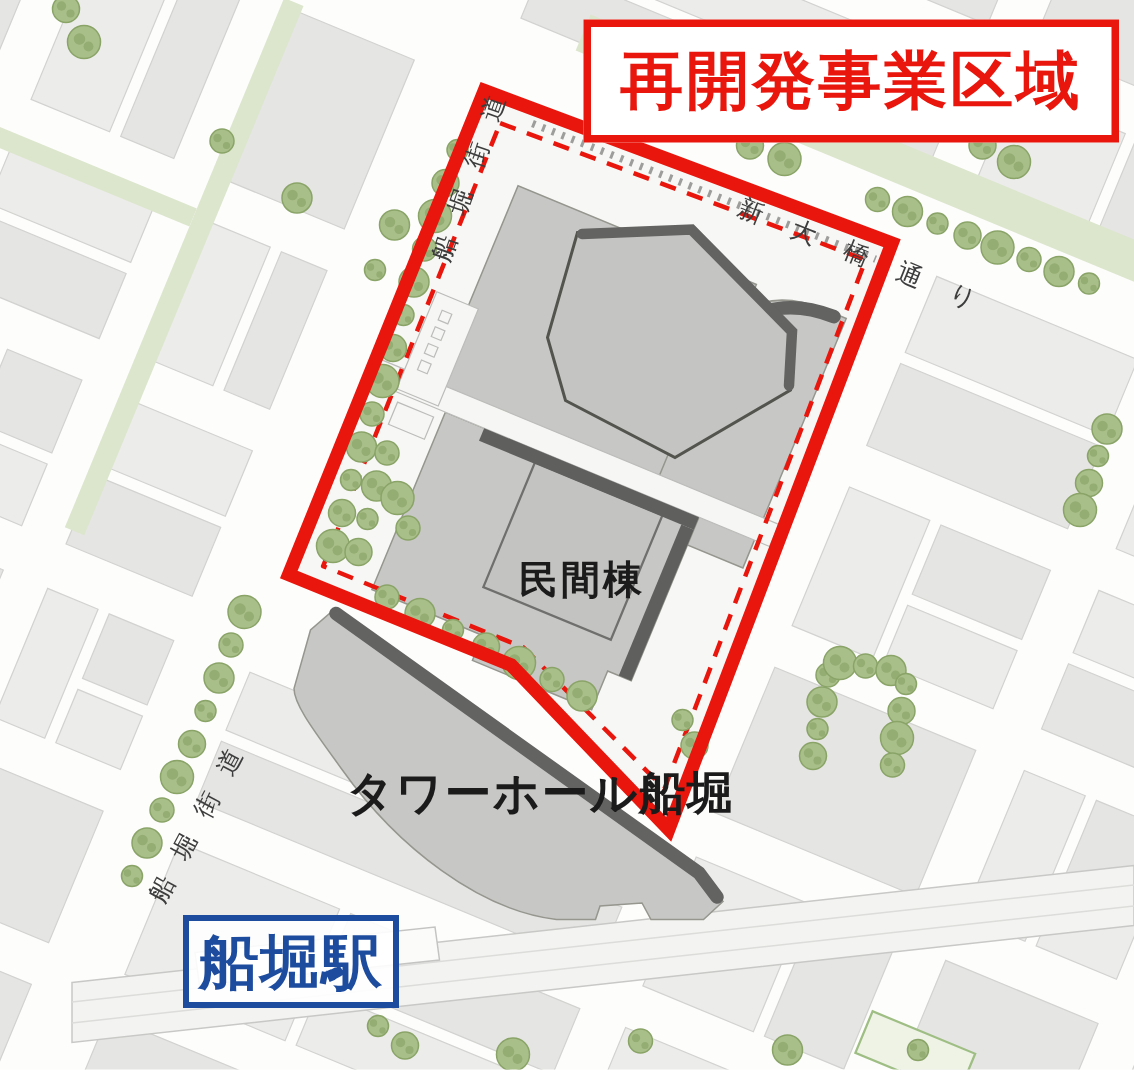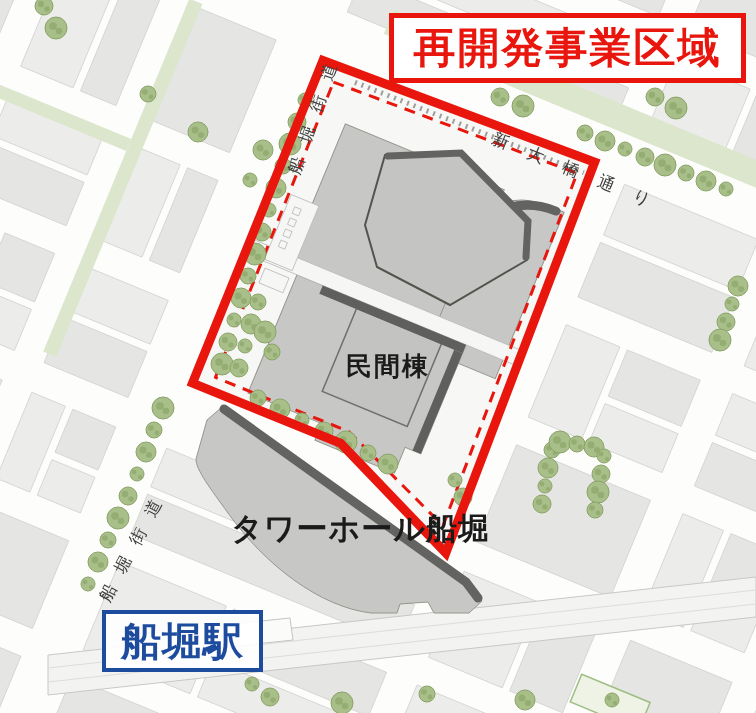--- a/index.html
+++ b/index.html
@@ -29,30 +29,30 @@
   .dark{fill:var(--dark);}
   .shadow-line{fill:none;stroke:#636361;stroke-width:9;stroke-linecap:round;}
   .walk{fill:#f6f6f4;stroke:#bcbcba;stroke-width:0.8;}
   .hatch{stroke:#9d9d9b;stroke-width:5;stroke-dasharray:2 5;fill:none;}
   .dash{fill:none;stroke:var(--red);stroke-width:3;stroke-dasharray:11 8;stroke-linejoin:round;}
   .solid{fill:none;stroke:var(--red);stroke-width:9;stroke-linejoin:miter;}
   .park{fill:#eef3e6;stroke:#9fbe84;stroke-width:1.5;}
   .map-label{position:absolute;white-space:nowrap;color:#1b1b1b;font-weight:600;}
   .road-label{position:absolute;white-space:nowrap;color:#3d3d3d;font-weight:500;
               font-size:17px;transform-origin:0 0;}
-  #title-box{position:absolute;left:389px;top:13px;width:357px;height:70px;
+  #title-box{position:absolute;left:389px;top:13px;width:357px;height:82px;
              background:#fff;border:5px solid var(--red);box-sizing:border-box;
              display:flex;align-items:center;justify-content:center;
              font-size:42px;font-weight:800;letter-spacing:2px;color:var(--red);}
-  #station-box{position:absolute;left:102px;top:610px;width:161px;height:62px;
+  #station-box{position:absolute;left:122px;top:610px;width:144px;height:62px;
              background:rgba(255,255,255,.9);border:4px solid var(--blue);box-sizing:border-box;
              display:flex;align-items:center;justify-content:center;
              font-size:40px;font-weight:800;letter-spacing:1px;color:var(--blue);}
   #lbl-gov{left:386px;top:197px;font-size:26px;letter-spacing:2px;}
-  #lbl-min{left:346px;top:349px;font-size:26px;letter-spacing:2px;font-family:Liberation Serif, serif;}
+  #lbl-min{left:346px;top:369px;font-size:26px;letter-spacing:2px;font-family:Liberation Serif, serif;}
   #lbl-tower{left:231px;top:508px;font-size:31px;letter-spacing:1px;}
   #lbl-shinohashi{left:497px;top:127px;transform:rotate(22deg);letter-spacing:21px;}
   #lbl-funabori-upper{left:283px;top:170px;transform:rotate(-71deg);letter-spacing:16px;}
   #lbl-funabori-lower{left:94px;top:595px;transform:rotate(-62deg);letter-spacing:15px;}
 </style>
 </head>
 <body>
 
 <div id="map">
 

